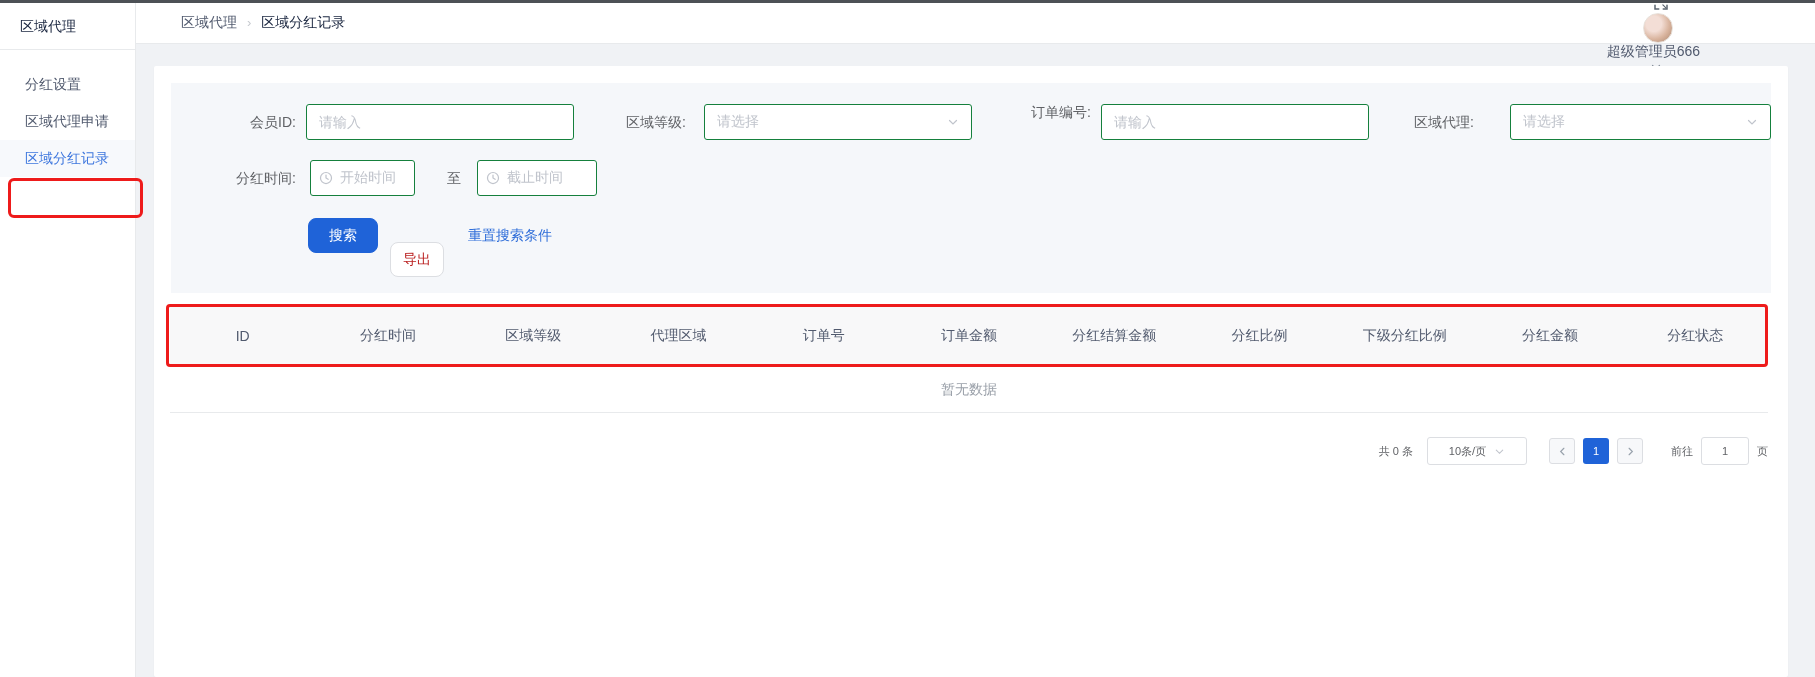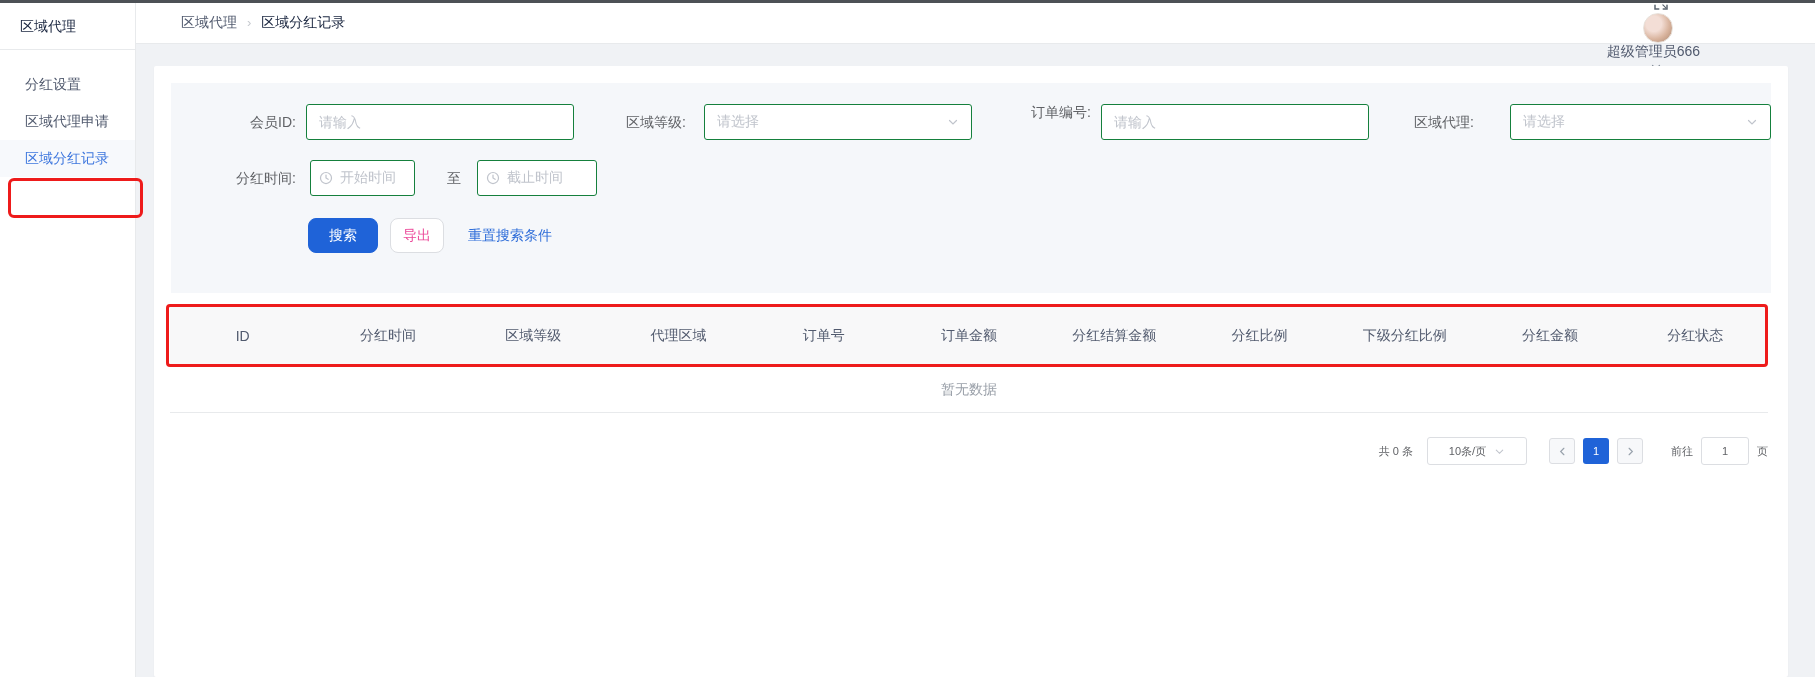--- a/index.html
+++ b/index.html
@@ -39,21 +39,21 @@
   .f-input input { border:none; outline:none; width:100%; font:inherit; color:#515a6e; background:transparent; }
   .f-input input::placeholder { color:#c0c4cc; }
   .f-select { cursor:pointer; }
   .placeholder { color:#c0c4cc; flex:1; }
   .sel-caret { display:flex; align-items:center; }
   .date-input .clk { margin-right:7px; display:flex; align-items:center; }
   .sep-to { position:absolute; height:36px; line-height:36px; text-align:center; color:#606266; }
 
   .btn { position:absolute; height:35px; border-radius:8px; font-size:14px; text-align:center; line-height:33px; cursor:pointer; }
   .btn-primary { background:#1f63d8; border:1px solid #1f63d8; color:#fff; }
-  .btn-default { background:#fff; border:1px solid #dcdee2; color:#ec4899; }
+  .btn-default { background:#fff; border:1px solid #dcdee2; color:#b91c1c;margin-top:24px; }
   .link-reset { position:absolute; line-height:35px; color:#2e6dd9; cursor:pointer; }
 
   
   .thead { position:absolute; left:16px; top:241px; width:1598px; height:58px; background:#f8f8f9; display:flex; align-items:center; }
   .th { flex:1; text-align:center; color:#515a6e; font-weight:500; }
   .empty-row { position:absolute; left:16px; top:299px; width:1598px; height:48px; line-height:48px; text-align:center; color:#9aa0a9; border-bottom:1px solid #e8eaec; }
 
   
   .annotation { position:absolute; border:3px solid #ee1b1b; z-index:30; pointer-events:none; }
   .annotation-sidebar { left:8px; top:178px; width:135px; height:40px; border-radius:6px; }

